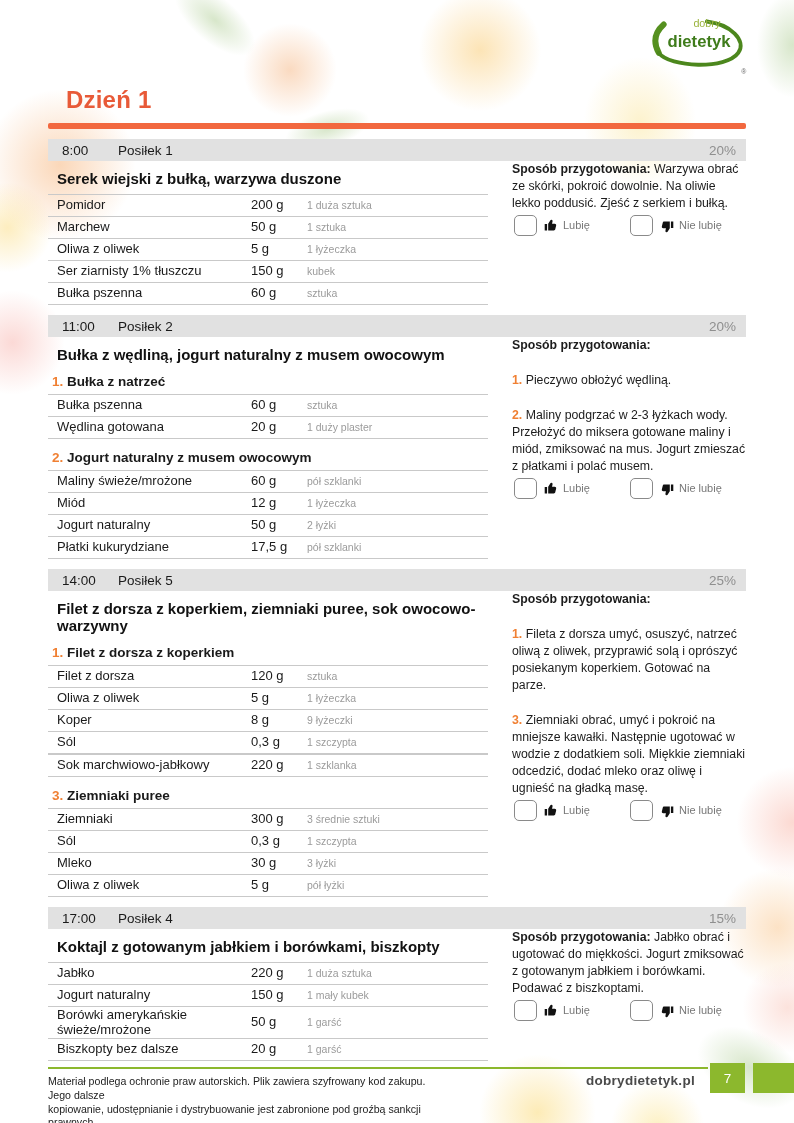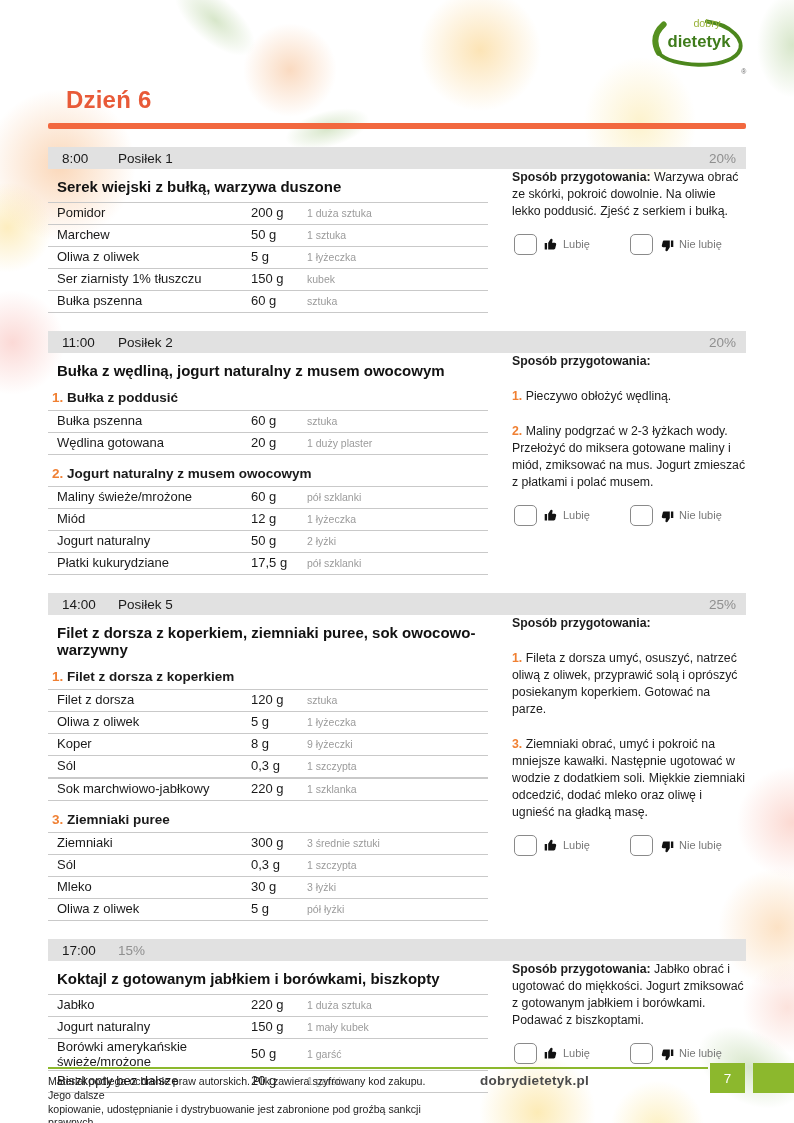--- a/index.html
+++ b/index.html
@@ -24,53 +24,53 @@
   .d14{left:675px;top:1020px;width:150px;height:95px;transform:rotate(28deg);}
   .d15{left:725px;top:945px;width:125px;height:125px;background:radial-gradient(closest-side,rgba(245,160,140,.30),rgba(245,160,140,0) 72%);}
   
   .logo{position:absolute;left:648px;top:12px;width:102px;height:74px;z-index:3;}
   
   .content{position:absolute;left:48px;top:86px;width:698px;z-index:2;}
   .day-title{margin:0 0 9px 18px;font-size:24px;font-weight:700;color:#e85a38;letter-spacing:.2px;}
   .orange-bar{height:6px;background:#f2683f;border-radius:2px;}
   .meal{margin-top:4px;}
   .meal-header{display:flex;align-items:center;height:22px;background:#e1e1e1;
-               font-size:13.5px;padding:0 10px 0 14px;margin-top:18px;}
+               font-size:13.5px;padding:0 10px 0 14px;margin-top:10px;}
   .meal-time{width:56px;}
   .meal-name{flex:1;}
   .meal-pct{color:#8f8f8f;}
   .meal-body{display:flex;align-items:flex-start;}
   .meal-left{width:440px;}
   .meal-right{width:234px;margin-left:24px;font-size:12.3px;line-height:1.38;color:#1c1c1c;}
   .meal-title{font-size:15px;font-weight:700;color:#121212;margin:9px 0 7px 9px;}
   .group-title{font-size:13.5px;font-weight:700;margin:11px 0 5px 4px;}
   .group-num{color:#f08033;}
   .ing-table{border-top:1px solid #c9c9c9;}
   .ing-row{display:flex;align-items:center;border-bottom:1px solid #c9c9c9;
            min-height:19px;padding:1px 0 1px 9px;font-size:13px;line-height:1.12;}
   .ing-name{width:190px;padding-right:4px;}
   .ing-qty{width:56px;}
   .ing-measure{flex:1;font-size:10.5px;color:#9b9b9b;}
   .prep-p{margin-top:0;}
   .prep-head{font-weight:700;}
   .prep-step{margin-top:18px;}
   .step-num{color:#f08033;font-weight:700;}
-  .fb-row{display:flex;margin-top:14px;padding-left:2px;}
+  .fb-row{display:flex;margin-top:3px;padding-left:2px;}
   .fb-item{display:flex;align-items:center;width:116px;}
   .checkbox{width:21px;height:19px;border:1px solid #8a8a8a;border-radius:5px;background:#fff;
             flex:none;cursor:pointer;}
   .thumb-wrap{display:inline-flex;margin:0 5px 0 7px;}
   .thumb{width:14px;height:14px;fill:#111;}
   .thumb.down{transform:rotate(180deg) translateY(-2px);}
   .fb-label{font-size:11px;color:#777;}
   
   .footer-line{position:absolute;left:48px;width:660px;top:1067px;height:2px;background:#8cb82d;z-index:2;}
   .footer-text{position:absolute;left:48px;top:1075px;width:396px;font-size:10.6px;color:#222;
                line-height:1.3;z-index:2;}
-  .footer-site{position:absolute;left:480px;top:1073px;width:215px;
+  .footer-site{position:absolute;left:480px;top:1073px;width:215px;text-align:right;
                font-weight:700;font-size:13.5px;color:#4a4a4a;letter-spacing:.3px;z-index:2;}
   .page-box{position:absolute;left:710px;top:1063px;width:35px;height:30px;background:#8cb82d;
             color:#fff;display:flex;align-items:center;justify-content:center;font-size:13.5px;z-index:3;}
   .edge-box{position:absolute;left:753px;top:1063px;width:41px;height:30px;background:#8cb82d;z-index:3;}
 </style>
 </head>
 <body>
 
 <div class="page">
 
@@ -94,21 +94,21 @@
 
   <svg class="logo" viewBox="0 0 104 74">
     <path d="M16 12 C 7 20, 5 30, 11 41" fill="none" stroke="#55901f" stroke-width="6" stroke-linecap="round"></path>
     <path d="M11 41 C 22 56, 80 58, 92 41 C 101 28, 84 12, 60 9" fill="none" stroke="#4c871d" stroke-width="4" stroke-linecap="round"></path>
     <text x="60" y="15" font-size="11" fill="#9ab33c" text-anchor="middle" font-family="Liberation Sans, sans-serif">dobry</text>
     <text x="52" y="35" font-size="17" font-weight="bold" fill="#3f7c1b" text-anchor="middle" font-family="Liberation Sans, sans-serif">dietetyk</text>
     <text x="95" y="62" font-size="7" fill="#666">®</text>
   </svg>
 
   <div class="content">
-    <h1 class="day-title">Dzień 6</h1>
+    <h1 class="day-title">Dzień 1</h1>
     <div class="orange-bar"></div>
     <div id="meals">
         <section class="meal">
           <div class="meal-header">
             <span class="meal-time">8:00</span>
             <span class="meal-name">Posiłek 1</span>
             <span class="meal-pct">20%</span>
           </div>
           <div class="meal-body">
             <div class="meal-left">
@@ -168,21 +168,21 @@
         </section>
         <section class="meal">
           <div class="meal-header">
             <span class="meal-time">11:00</span>
             <span class="meal-name">Posiłek 2</span>
             <span class="meal-pct">20%</span>
           </div>
           <div class="meal-body">
             <div class="meal-left">
               <div class="meal-title">Bułka z wędliną, jogurt naturalny z musem owocowym</div>
-              <div class="group-title"><span class="group-num">1. </span><span>Bułka z poddusić</span></div>
+              <div class="group-title"><span class="group-num">1. </span><span>Bułka z natrzeć</span></div>
               <div class="ing-table">
                 <div class="ing-row">
                   <span class="ing-name">Bułka pszenna</span>
                   <span class="ing-qty">60 g</span>
                   <span class="ing-measure">sztuka</span>
                 </div>
                 <div class="ing-row">
                   <span class="ing-name">Wędlina gotowana</span>
                   <span class="ing-qty">20 g</span>
                   <span class="ing-measure">1 duży plaster</span>
@@ -325,20 +325,21 @@
                   </span>
                   <span class="fb-label">Nie lubię</span>
                 </div>
               </div>
             </div>
           </div>
         </section>
         <section class="meal">
           <div class="meal-header">
             <span class="meal-time">17:00</span>
+            <span class="meal-name">Posiłek 4</span>
             <span class="meal-pct">15%</span>
           </div>
           <div class="meal-body">
             <div class="meal-left">
               <div class="meal-title">Koktajl z gotowanym jabłkiem i borówkami, biszkopty</div>
               <div class="ing-table">
                 <div class="ing-row">
                   <span class="ing-name">Jabłko</span>
                   <span class="ing-qty">220 g</span>
                   <span class="ing-measure">1 duża sztuka</span>

